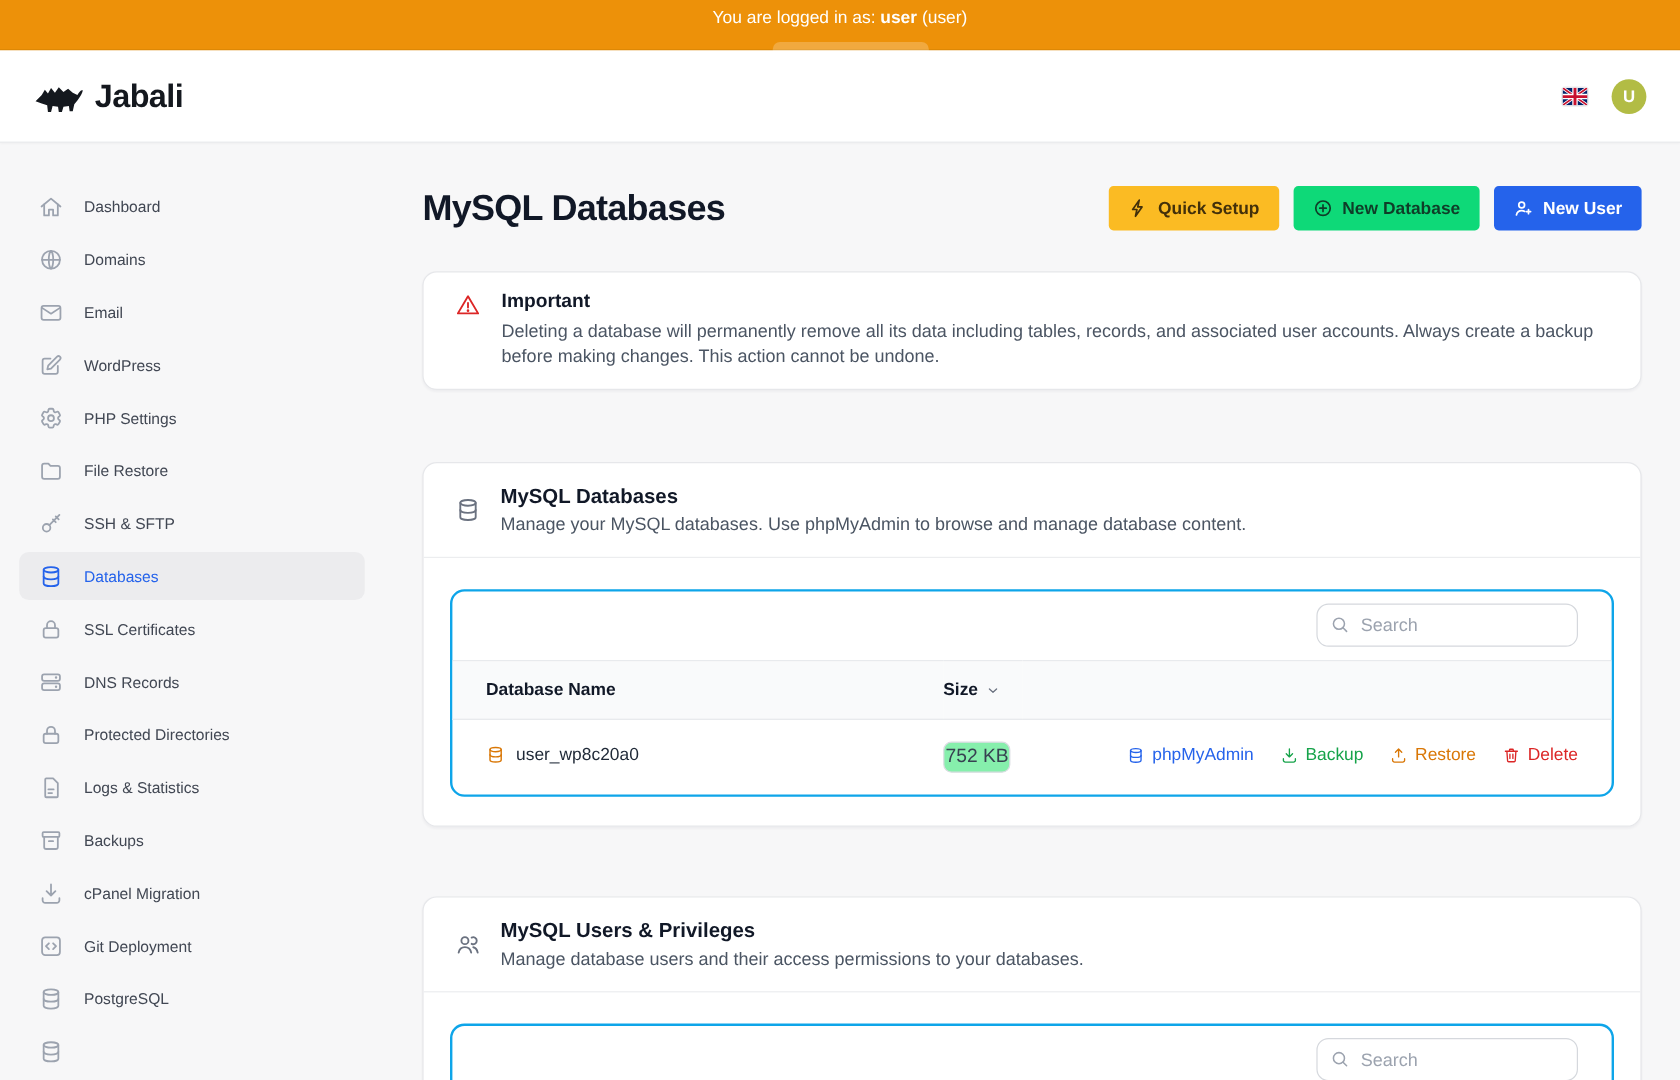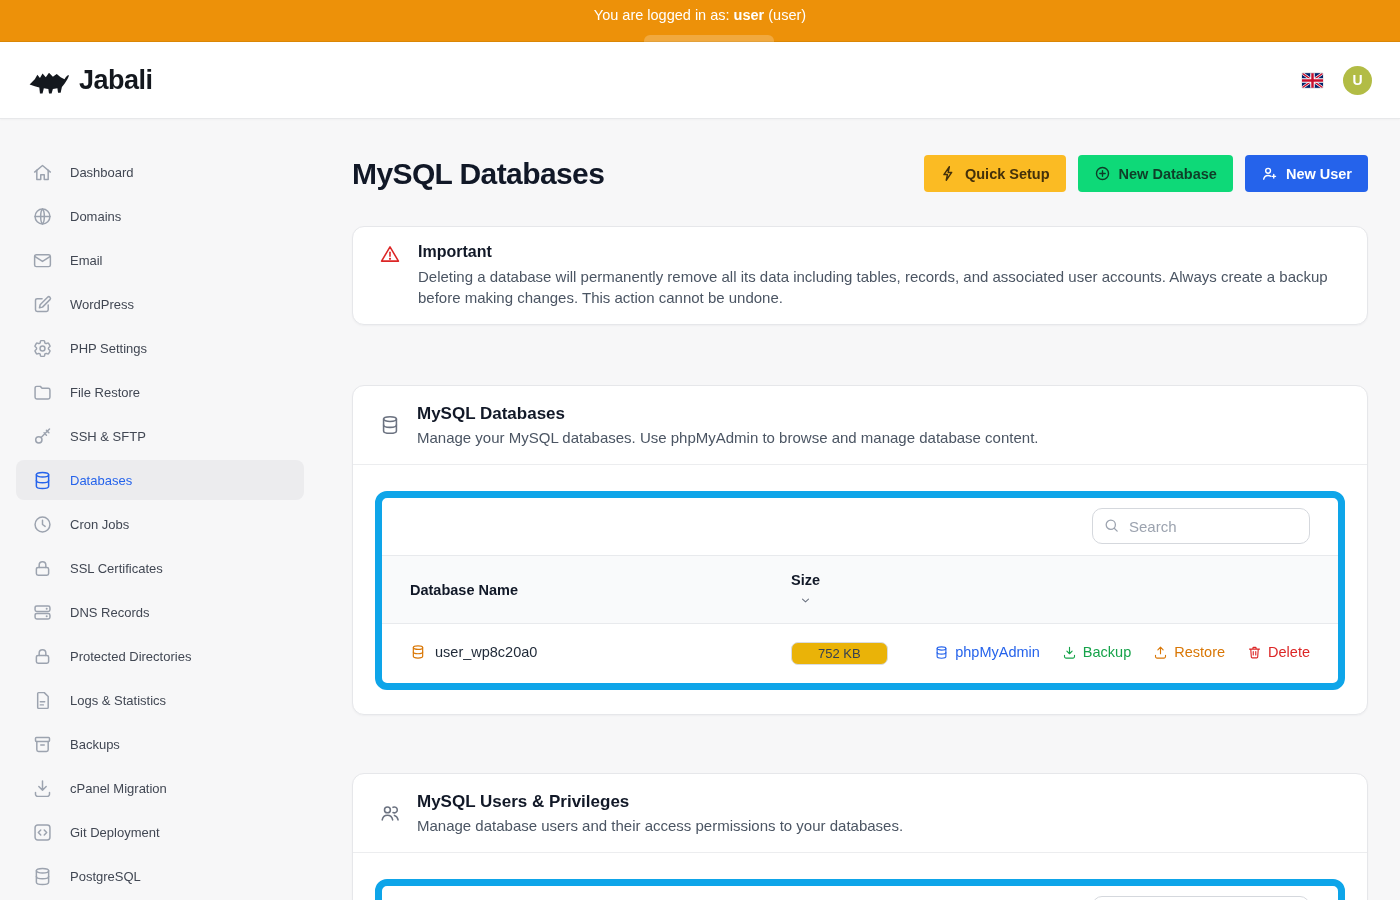--- a/index.html
+++ b/index.html
@@ -66,41 +66,41 @@
   .notice-icon { color:#DC2626; width:22px; height:22px; flex-shrink:0; }
   .notice-title { font-size:16px; font-weight:700; margin-bottom:6px; }
   .notice-body { font-size:15px; color:#4B5563; line-height:20.5px; max-width:930px; }
 
   .section-head { display:flex; align-items:center; gap:16px; padding:18px 26px; }
   .section-icon { color:#6B7280; width:22px; height:22px; flex-shrink:0; }
   .section-title { font-size:17px; font-weight:700; margin-bottom:5px; }
   .section-desc { font-size:15px; color:#4B5563; }
   .section-divider { border:none; border-top:1px solid #ECEDEF; }
 
-  .inner-panel { margin:26px 22px 24px; border:7px solid #0ea5e9; border-radius:12px; overflow:hidden; }
+  .inner-panel { margin:26px 22px 24px; border:2px solid #0ea5e9; border-radius:12px; overflow:hidden; }
   .search-row { display:flex; justify-content:flex-end; padding:10px 28px 11px; }
   .search-wrap { position:relative; }
   .search-wrap .icon-sm { position:absolute; left:11px; top:9px; color:#9CA3AF; }
   .search-input { width:218px; height:36px; border:1px solid #D5D8DD; border-radius:10px;
     padding:0 10px 0 36px; font-size:15px; font-family:inherit; color:#111827; background:#fff; }
   .search-input::placeholder { color:#9CA3AF; }
 
   table { width:100%; border-collapse:collapse; }
   thead tr { background:#F9FAFB; }
   th { text-align:left; font-size:14.5px; font-weight:700; color:#111827;
     padding:16px 0; border-top:1px solid #E8EAED; border-bottom:1px solid #E8EAED; }
   th:first-child, td:first-child { padding-left:28px; }
-  .th-sort { display:inline-flex; align-items:center; gap:6px; cursor:pointer;flex-direction:column; }
+  .th-sort { display:inline-flex; align-items:center; gap:6px; cursor:pointer; }
   .sort-icon { width:13px; height:13px; stroke:#6B7280; fill:none; stroke-width:2;
     stroke-linecap:round; stroke-linejoin:round; }
   td { padding:18px 0; font-size:14.5px; }
   .db-name { display:inline-flex; align-items:center; gap:9px; color:#1F2937; }
   .db-name .icon-sm { color:#D97706; width:16px; height:16px; }
-  .size-badge { display:inline-block; padding:3px 26px; border:1px solid #D9DCE1;
-    border-radius:7px; background:#eab308; font-size:13px; color:#374151; }
+  .size-badge { display:inline-block; padding:3px 1px; border:1px solid #D9DCE1;
+    border-radius:7px; background:#86efac; font-size:16px; color:#374151; }
   .actions-cell { text-align:right; padding-right:28px; white-space:nowrap; }
   .action-link { display:inline-flex; align-items:center; gap:6px; margin-left:18px;
     font-size:14.5px; font-weight:500; cursor:pointer; }
   .action-link .icon-sm { width:15px; height:15px; }
   .link-blue { color:#2563EB; } .link-green { color:#16A34A; }
   .link-orange { color:#D97706; } .link-red { color:#DC2626; }
 
   .users-card { margin-top:58px; }
 </style>
 </head>
@@ -211,29 +211,20 @@
     </div>
     <div class="nav-item active">
       <span>
           <svg class="icon" viewBox="0 0 24 24">
             <ellipse cx="12" cy="5.5" rx="7" ry="2.6"></ellipse>
             <path d="M5 5.5v13c0 1.4 3.1 2.6 7 2.6s7-1.2 7-2.6v-13"></path>
             <path d="M5 12c0 1.4 3.1 2.6 7 2.6s7-1.2 7-2.6"></path>
           </svg>
         </span>
       <span>Databases</span>
-    </div>
-    <div class="nav-item">
-      <span>
-          <svg class="icon" viewBox="0 0 24 24">
-            <circle cx="12" cy="12" r="8.5"></circle>
-            <path d="M12 7.2V12l3 2.2"></path>
-          </svg>
-        </span>
-      <span>Cron Jobs</span>
     </div>
     <div class="nav-item">
       <span>
           <svg class="icon" viewBox="0 0 24 24">
             <rect x="5" y="10.8" width="14" height="9" rx="2"></rect>
             <path d="M8.2 10.8V8a3.8 3.8 0 0 1 7.6 0v2.8"></path>
           </svg>
         </span>
       <span>SSL Certificates</span>
     </div>

